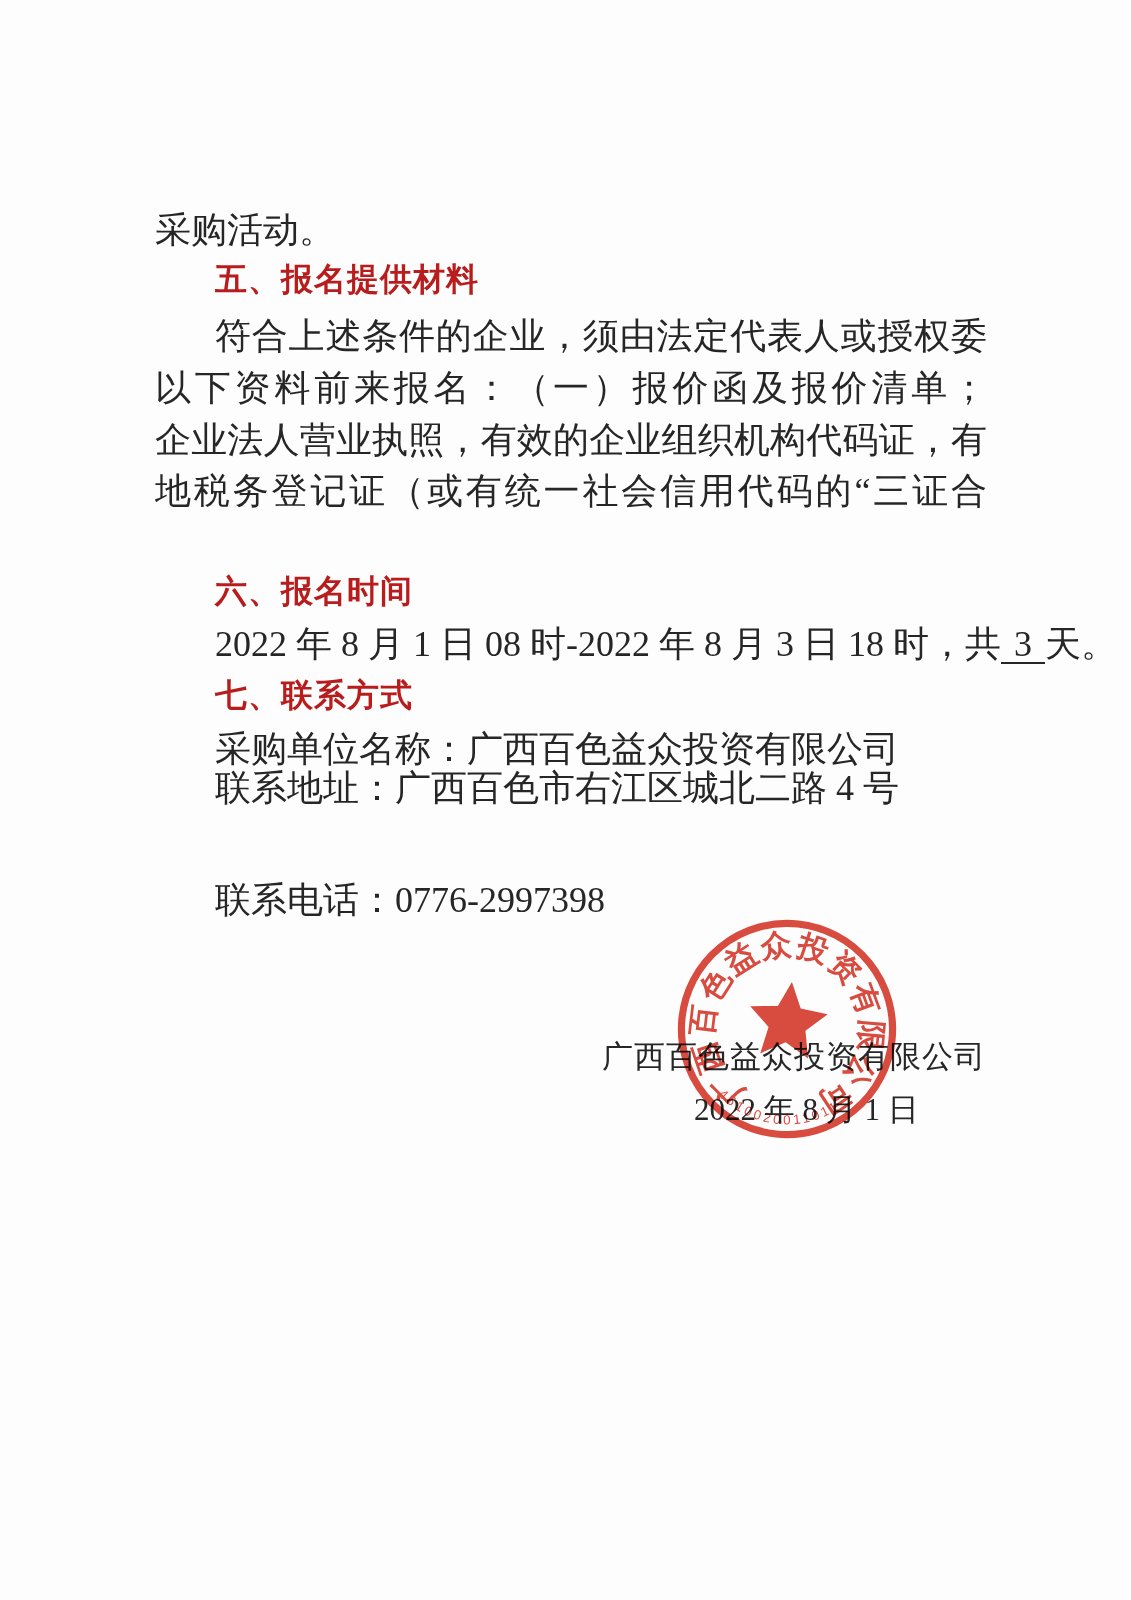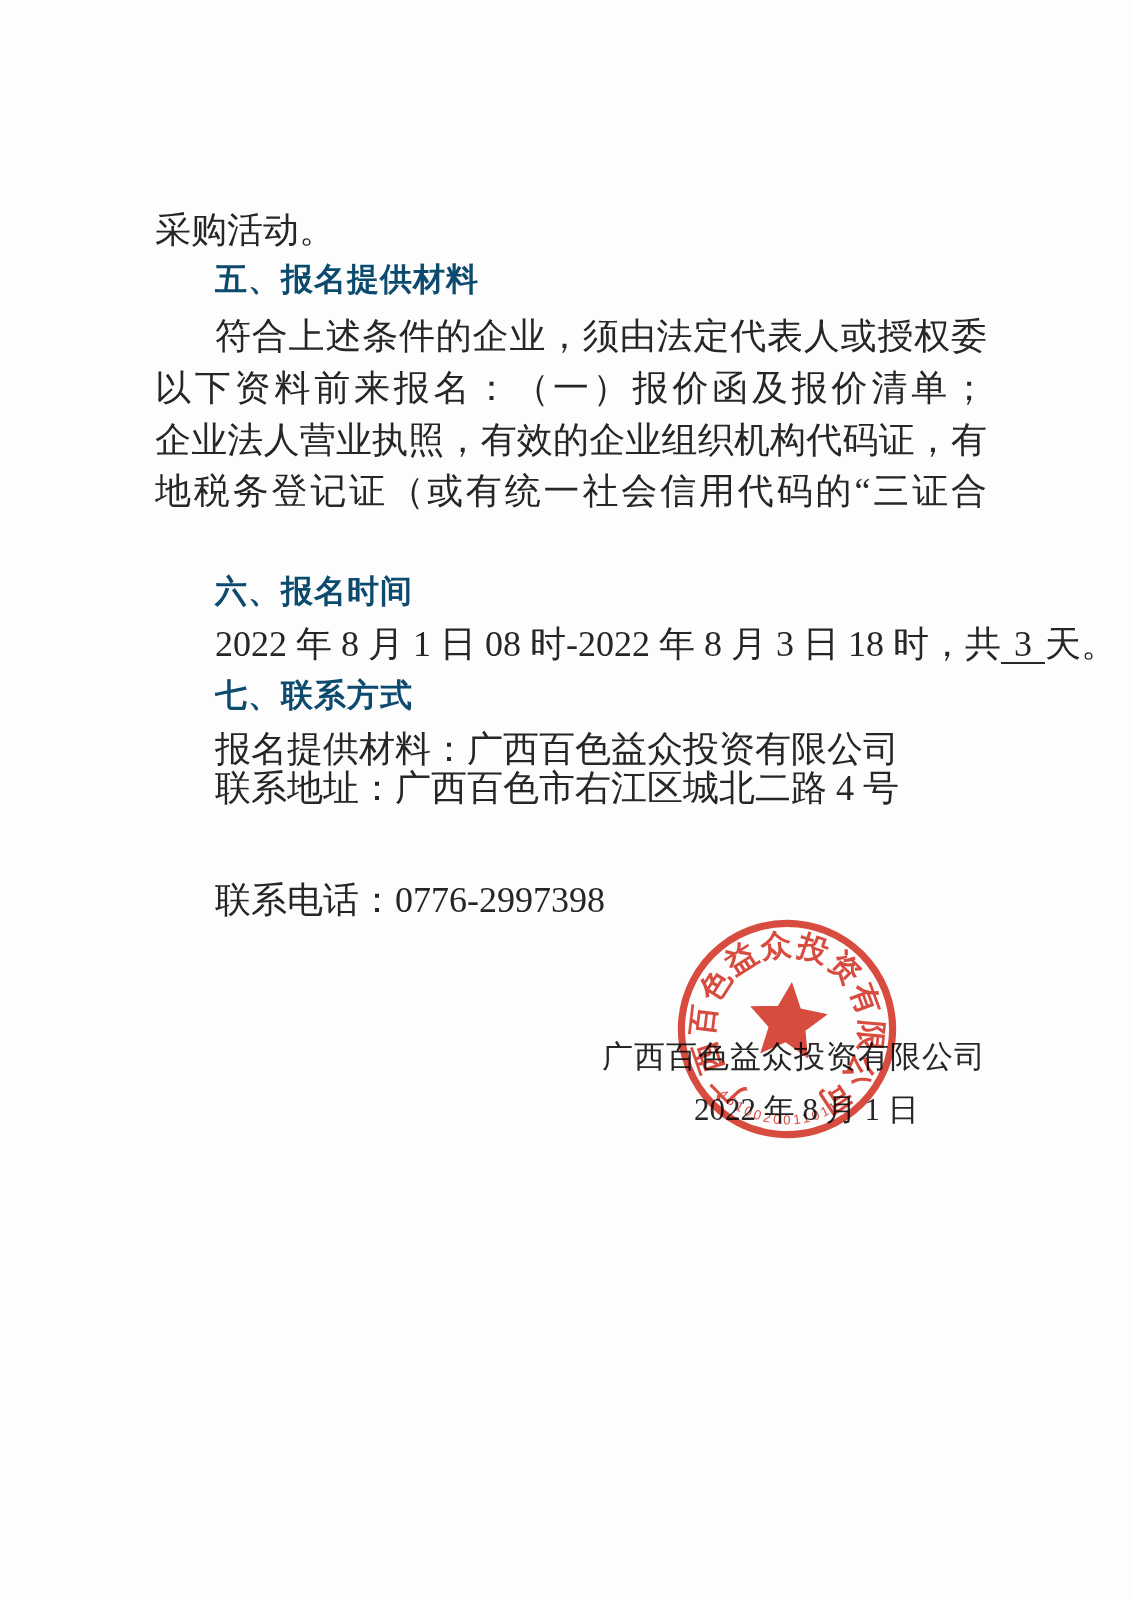--- a/index.html
+++ b/index.html
@@ -6,21 +6,21 @@
   .page{
     position:relative;width:1131px;height:1600px;margin:0 auto;
     background:#fdfdfd;overflow:hidden;
     font-family:"Liberation Serif","DejaVu Serif",serif;
     color:#262626;
   }
   .line{position:absolute;font-size:36px;line-height:40px;white-space:nowrap;}
   .heading{
     position:absolute;font-size:32px;line-height:40px;white-space:nowrap;
     font-family:"Liberation Sans","DejaVu Sans",sans-serif;font-weight:700;
-    letter-spacing:1px;color:#0c4a6e;
+    letter-spacing:1px;color:#b91c1c;
   }
   .just{white-space:normal;text-align:justify;text-align-last:justify;overflow:hidden;height:42px;}
   
   .closing-line{left:155px;top:210px;}
   .h5{left:215px;top:259px;}
   .p5-1{left:215px;top:316px;width:772px;}
   .p5-2{left:155px;top:368px;width:832px;}
   .p5-3{left:155px;top:420px;width:832px;}
   .p5-4{left:155px;top:471px;width:832px;}
   .p5-5{left:155px;top:521px;}
@@ -58,21 +58,21 @@
   <div class="line just p5-3">企业法人营业执照，有效的企业组织机构代码证，有效的国、</div>
   <div class="line just p5-4">地税务登记证（或有统一社会信用代码的“三证合一”营业执</div>
 
   <div class="heading h6">六、报名时间</div>
   <div class="line time-line">
     <span>2022 年 8 月 1 日 08 时-2022 年 8 月 3 日 18 时，共</span><span class="days-underline">3</span><span>天。</span>
   </div>
 
   <div class="heading h7">七、联系方式</div>
   <div class="line c1">
-    <span>报名提供材料：</span><span>广西百色益众投资有限公司</span>
+    <span>采购单位名称：</span><span>广西百色益众投资有限公司</span>
   </div>
   <div class="line c2">
     <span>联系地址：</span><span>广西百色市右江区城北二路 4 号</span>
   </div>
   <div class="line c4">
     <span>联系电话：</span><span>0776-2997398</span>
   </div>
 
   <div class="line sig-company">广西百色益众投资有限公司</div>
   <div class="line sig-date">2022 年 8 月 1 日</div>

